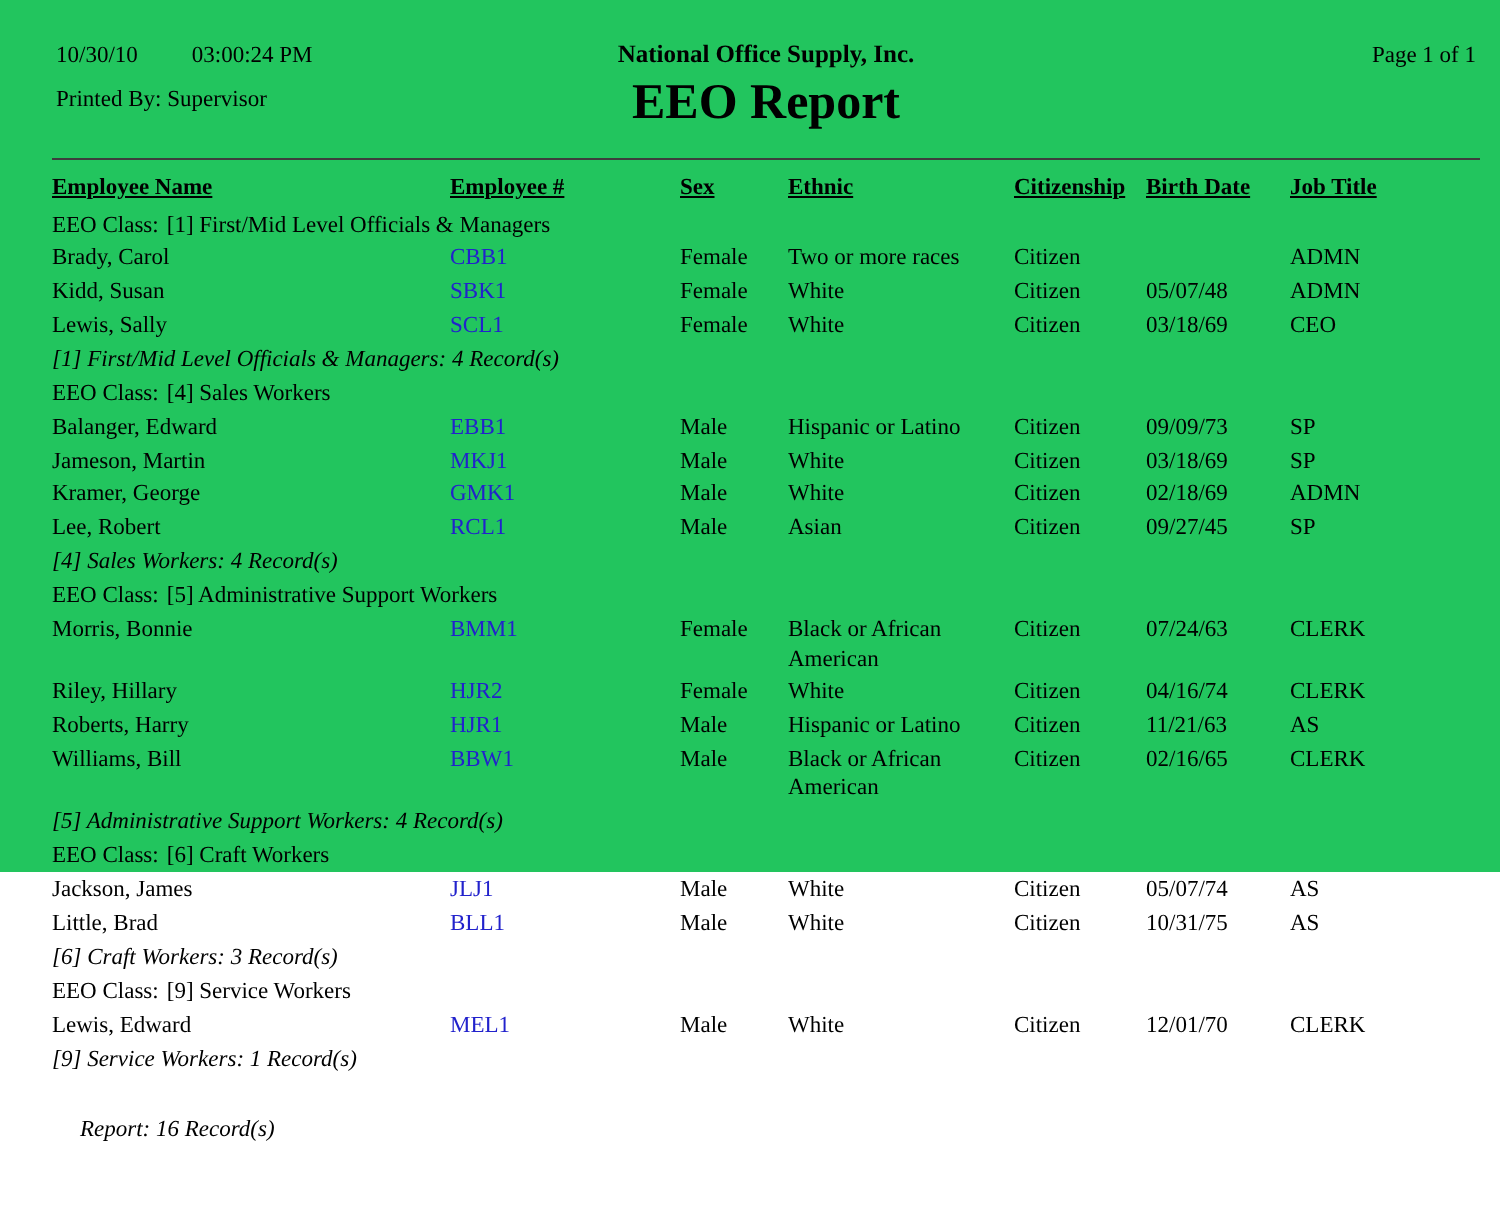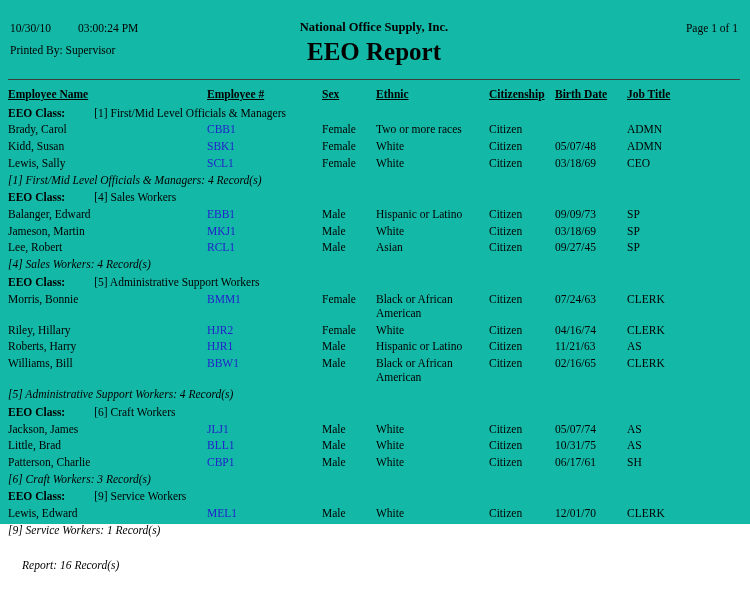--- a/index.html
+++ b/index.html
@@ -10,24 +10,24 @@
     height: 612px;
     overflow: hidden;
     font-family: "Liberation Serif", serif;
     font-size: 11.5px;
     color: #000000;
     -webkit-font-smoothing: antialiased;
   }
   .page {
     position: relative;
     width: 750px;
-    height: 524px;
-    background: #14b8a6;
+    height: 436px;
+    background: #22c55e;
     box-sizing: border-box;
-    padding: 0 10px 0 8px;
+    padding: 0 10px 0 26px;
   }
   
   .hdr {
     position: relative;
     height: 79px;
     border-bottom: 1px solid #3d3d3d;
   }
   .hdr-left {
     position: absolute;
     left: 2px;
@@ -81,22 +81,22 @@
     line-height: 14px;
     white-space: nowrap;
     overflow: hidden;
   }
   td {
     vertical-align: top;
     padding: 1.2px 8px 1.2px 0;
     line-height: 14.3px;
   }
   tr.class-row td { padding-top: 1.5px; padding-bottom: 1.5px; }
-  .b { font-weight: bold; margin-top: 22px; }
-  .class-name { margin-left: 29px; }
+  .b { font-weight: normal; margin-top: 22px; }
+  .class-name { margin-left: 4px; }
   tr.summary-row td {
     font-style: italic;
     padding-top: 1.5px;
     padding-bottom: 1.5px;
   }
   .emp-num {
     color: var(--link-color, #2222CC);
     text-decoration: none;
     cursor: pointer;
     font-family: Liberation Serif, serif;
@@ -213,20 +213,29 @@
   <tr class="emp-row">
     <td>Jameson, Martin</td>
     <td><a class="emp-num">MKJ1</a></td>
     <td>Male</td>
     <td>White</td>
     <td>Citizen</td>
     <td>03/18/69</td>
     <td>SP</td>
   </tr>
 
+  <tr class="emp-row">
+    <td>Kramer, George</td>
+    <td><a class="emp-num">GMK1</a></td>
+    <td>Male</td>
+    <td>White</td>
+    <td>Citizen</td>
+    <td>02/18/69</td>
+    <td>ADMN</td>
+  </tr>
 
   <tr class="emp-row">
     <td>Lee, Robert</td>
     <td><a class="emp-num">RCL1</a></td>
     <td>Male</td>
     <td>Asian</td>
     <td>Citizen</td>
     <td>09/27/45</td>
     <td>SP</td>
   </tr>
@@ -304,29 +313,20 @@
   <tr class="emp-row">
     <td>Little, Brad</td>
     <td><a class="emp-num">BLL1</a></td>
     <td>Male</td>
     <td>White</td>
     <td>Citizen</td>
     <td>10/31/75</td>
     <td>AS</td>
   </tr>
 
-  <tr class="emp-row">
-    <td>Patterson, Charlie</td>
-    <td><a class="emp-num">CBP1</a></td>
-    <td>Male</td>
-    <td>White</td>
-    <td>Citizen</td>
-    <td>06/17/61</td>
-    <td>SH</td>
-  </tr>
 
   <tr class="summary-row">
     <td colspan="7">[6] Craft Workers: 3 Record(s)</td>
   </tr>
 
   <tr class="class-row">
     <td colspan="7">
       <span class="b">EEO Class:</span><span class="class-name">[9] Service Workers</span>
     </td>
   </tr>

